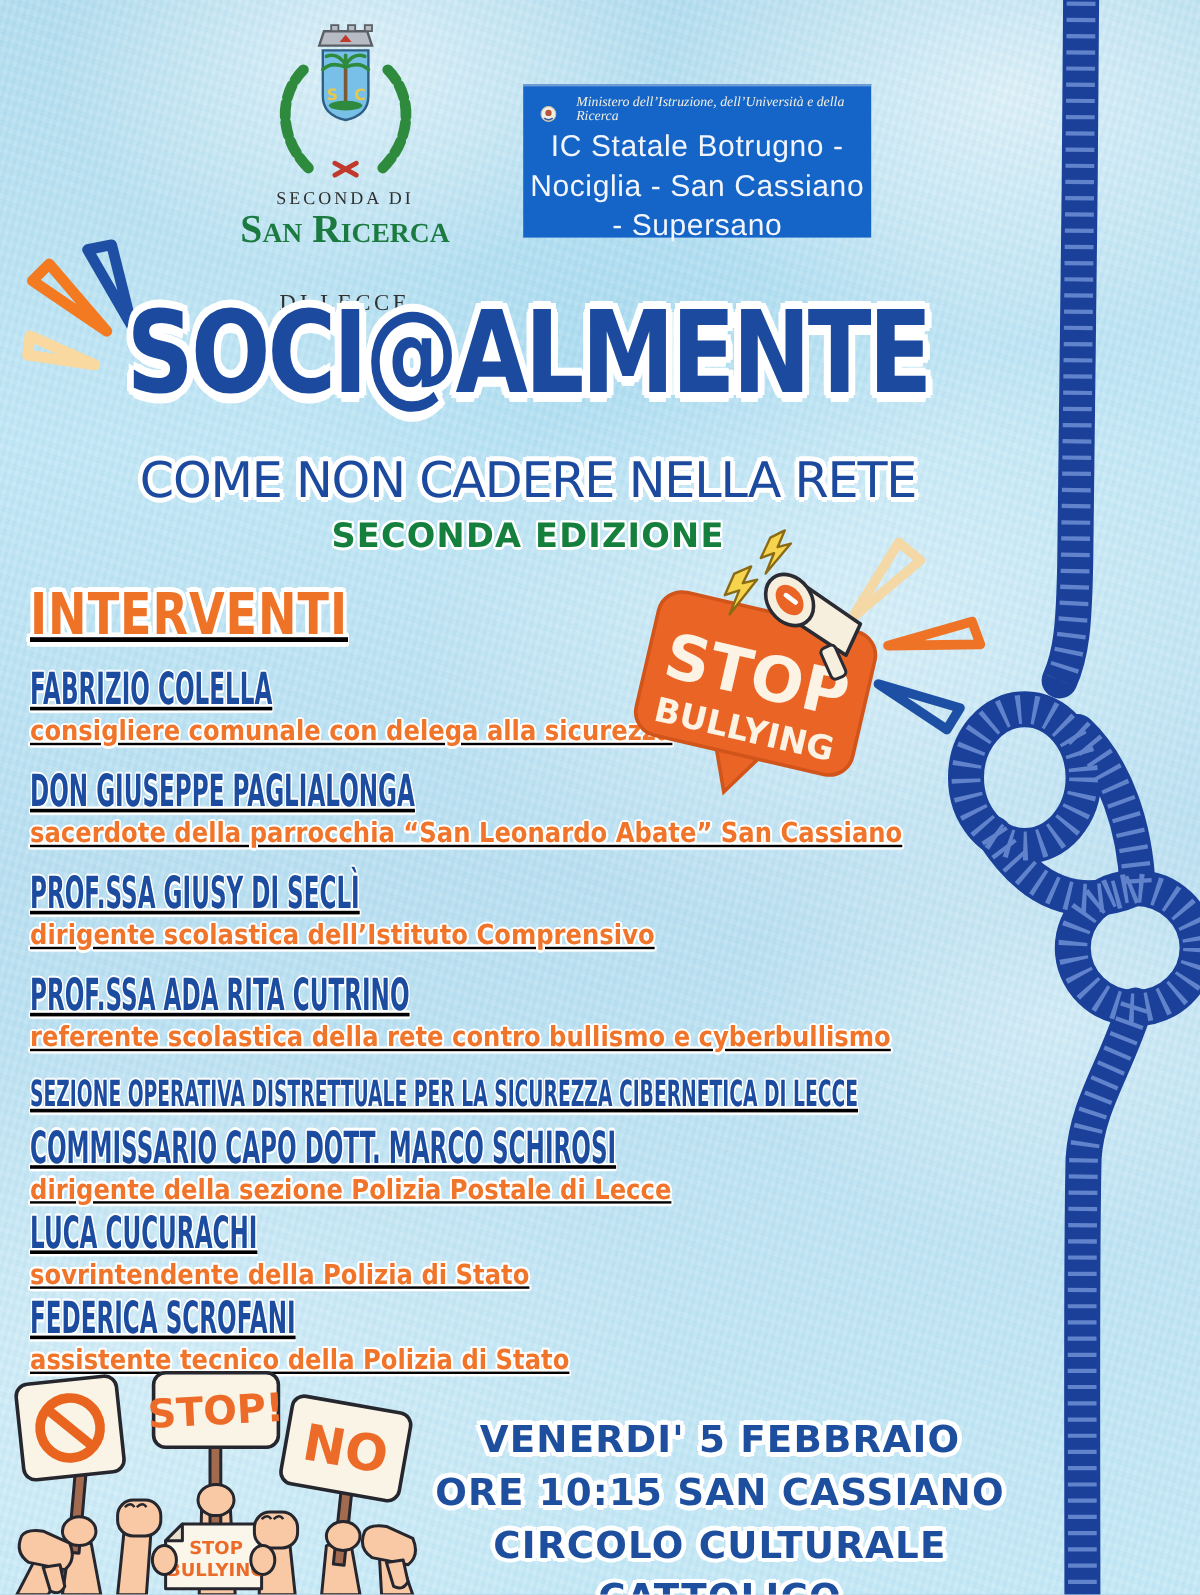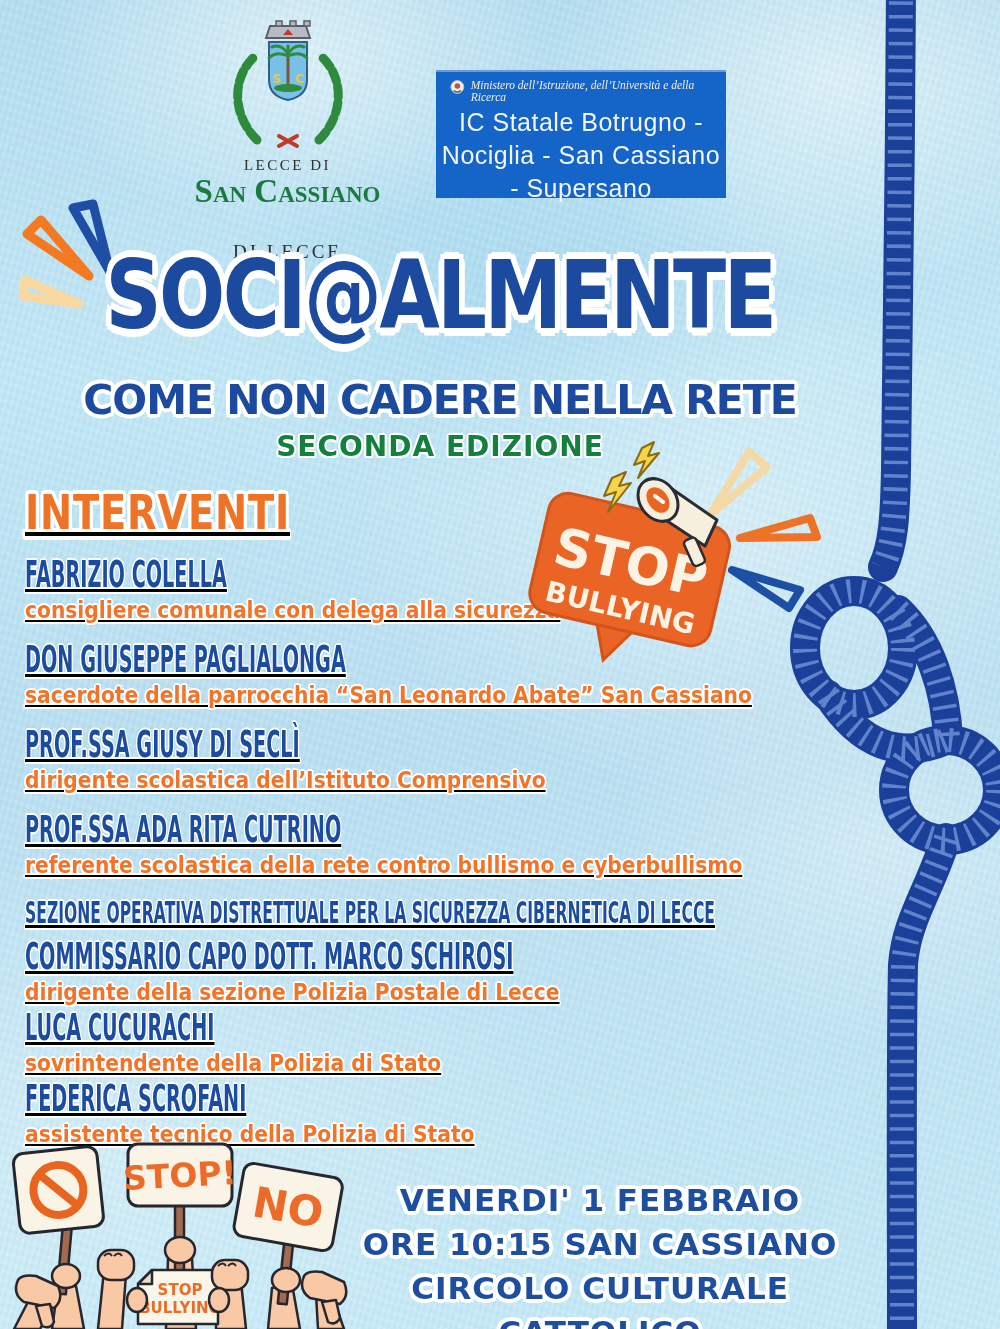--- a/index.html
+++ b/index.html
@@ -37,31 +37,31 @@
   
   .logo{position:absolute;left:165px;top:8px;width:245px;text-align:center;
         font-family:"Liberation Serif",serif;}
   .logo .l1{font-size:15px;letter-spacing:2.5px;color:#30302f;margin-top:3px;}
   .logo .l2{font-size:33px;font-weight:bold;font-variant:small-caps;color:#1a7a3f;line-height:1.05;}
   .logo .l3{font-size:19px;letter-spacing:3px;color:#30302f;margin-top:32px;}
 
   
   .inst{position:absolute;left:436px;top:70px;width:290px;height:128px;background:#1565c8;
         border-top:2px solid #6d9bd8;box-sizing:border-box;color:#f2f5fb;}
-  .inst .mrow{display:flex;align-items:flex-start;gap:6px;margin:7px 15px 3px 14px;}
+  .inst .mrow{display:flex;align-items:flex-end;gap:16px;margin:7px 15px 3px 14px;}
   .inst .mtext{font-family:"Liberation Serif",serif;font-style:italic;font-size:11.5px;color:#f3efe2;}
   .inst .iline{text-align:center;font-size:25px;line-height:33px;letter-spacing:.5px;
         font-family:"Liberation Sans",sans-serif;}
 
   
   .title{position:absolute;left:30px;top:248px;width:820px;margin:0;text-align:center;
          font-size:95px;font-weight:bold;color:#1b4a9e;letter-spacing:-3px;line-height:1;
          transform:scaleX(.82);transform-origin:center;white-space:nowrap;}
   .subtitle{position:absolute;left:30px;top:376px;width:820px;text-align:center;
-         font-size:41px;font-weight:bold;color:#1b4a9e;letter-spacing:-1px;white-space:nowrap;}
+         font-size:41px;font-weight:normal;color:#1b4a9e;letter-spacing:-1px;white-space:nowrap;}
   .edition{position:absolute;left:30px;top:430px;width:820px;text-align:center;
          font-size:28px;font-weight:bold;color:#15803d;letter-spacing:1px;}
 
   
   .speakers{position:absolute;left:25px;top:484px;width:750px;text-decoration:underline;}
   .interventi{margin:0 0 16px;font-size:48px;font-weight:bold;color:#ee7326;letter-spacing:1px;
          transform:scaleX(.8);transform-origin:left;white-space:nowrap;}
   .nm{display:block;font-size:37px;line-height:38px;font-weight:bold;color:#1c4c9f;
       transform:scaleX(.52);transform-origin:left center;white-space:nowrap;margin-bottom:3px;}
   .nm-wide{font-size:30px;line-height:34px;margin-top:6px;margin-bottom:8px;}
@@ -119,22 +119,22 @@
       <ellipse cx="75" cy="80" rx="14" ry="4" fill="#2e8b3d"></ellipse>
       <text x="64" y="75" font-size="13" font-weight="bold" fill="#e8c84a" text-anchor="middle" font-family="Liberation Serif,serif">S</text>
       <text x="87" y="75" font-size="13" font-weight="bold" fill="#e8c84a" text-anchor="middle" font-family="Liberation Serif,serif">C</text>
 
       <g fill="none" stroke="#2e8b3d" stroke-width="9" stroke-dasharray="11 5" stroke-linecap="round">
         <path d="M44,132 C20,108 18,72 40,50"></path>
         <path d="M106,132 C130,108 132,72 110,50"></path>
       </g>
       <path d="M66,128 l18,10 M84,128 l-18,10" stroke="#c0392b" stroke-width="4" stroke-linecap="round"></path>
     </svg>
-    <div class="l1">LECCE DI</div>
-    <div class="l2">San Cassiano</div>
+    <div class="l1">SECONDA DI</div>
+    <div class="l2">San Ricerca</div>
     <div class="l3">DI LECCE</div>
   </div>
 
   <div class="inst">
     <div class="mrow">
       <svg width="16" height="16" viewBox="0 0 16 16">
         <circle cx="8" cy="8" r="7" fill="#f3efe2" stroke="#c9c2a8" stroke-width="1"></circle>
         <circle cx="8" cy="7" r="3" fill="#b8553a"></circle>
         <path d="M4,12 q4,3 8,0" stroke="#3a5e9e" stroke-width="1.5" fill="none"></path>
       </svg>
@@ -271,17 +271,17 @@
         <path d="M322,164 l6,20 q8,4 12,-4 l-4,-18 z"></path>
       </g>
       <g stroke="#26262e" stroke-width="2" fill="none">
         <path d="M104,118 q5,-5 8,0 M114,118 q5,-5 8,0"></path>
         <path d="M218,128 q5,-5 8,0 M228,128 q5,-5 8,0"></path>
       </g>
     </g>
   </svg>
 
   <div class="event">
-    <div class="ow4">VENERDI' 1 FEBBRAIO</div>
+    <div class="ow4">VENERDI' 5 FEBBRAIO</div>
     <div class="ow4">ORE 10:15 SAN CASSIANO</div>
     <div class="ow4">CIRCOLO CULTURALE CATTOLICO</div>
   </div>
 </div>
 
 </body></html>

